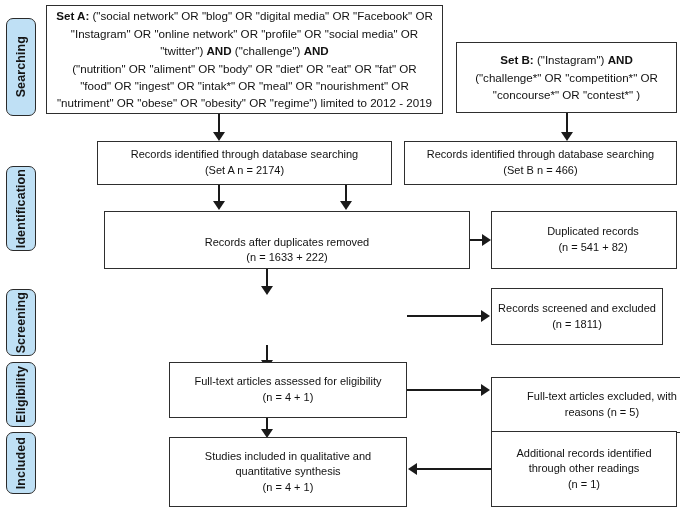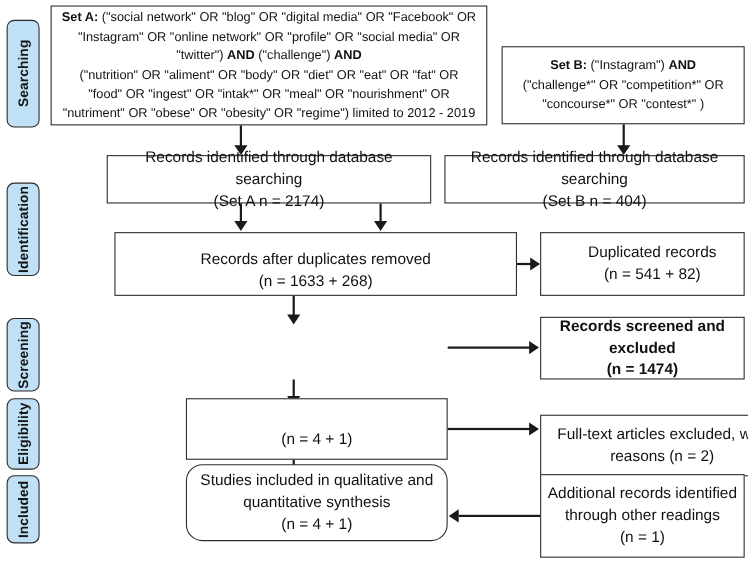--- a/index.html
+++ b/index.html
@@ -46,21 +46,21 @@
     box-sizing: border-box;
     background: #ffffff;
     border: 1.7px solid #2e2e2e;
     display: flex;
     align-items: center;
     justify-content: center;
     text-align: center;
     padding: 2px 6px;
   }
   .box .box-text {
-    font-size: 14px;
+    font-size: 11px;
     line-height: 1.42;
     color: #111111;
   }
   .box.query .box-text {
     font-size: 11.6px;
     line-height: 1.5;
   }
   .box.query b { font-weight: bold; text-align: center; }
 
   
@@ -145,85 +145,85 @@
   <div class="box" style="left:97px; top:141px; width:295px; height:44px;">
     <div class="box-text">
       <span>Records identified through database searching</span><br>
       <span>(Set A n =  2174)</span>
     </div>
   </div>
 
   <div class="box" style="left:404px; top:141px; width:273px; height:44px;">
     <div class="box-text">
       <span>Records identified through database searching</span><br>
-      <span>(Set B n =  404)</span>
+      <span>(Set B n =  466)</span>
     </div>
   </div>
 
   <div class="vline" style="left:218px; top:185px; height:18px;"></div>
   <div class="arrow down" style="left:213px; top:201px;"></div>
 
   <div class="vline" style="left:345px; top:185px; height:18px;"></div>
   <div class="arrow down" style="left:340px; top:201px;"></div>
 
   <div class="box" style="left:104px; top:211px; width:366px; height:58px;align-items:flex-end;">
     <div class="box-text">
       <span>Records after duplicates removed</span><br>
-      <span>(n =  1633 + 268)</span>
+      <span>(n =  1633 + 222)</span>
     </div>
   </div>
 
   <div class="box" style="left:491px; top:211px; width:186px; height:58px;padding-left:24px;">
     <div class="box-text">
       <span>Duplicated records</span><br>
       <span>(n =  541 + 82)</span>
     </div>
   </div>
 
   <div class="hline" style="left:470px; top:239px; width:13px;"></div>
   <div class="arrow right" style="left:482px; top:234px;"></div>
 
   <div class="vline" style="left:266px; top:269px; height:19px;"></div>
   <div class="arrow down" style="left:261px; top:286px;"></div>
 
 
-  <div class="box" style="left:491px; top:288px; width:186px; height:57px;font-weight:bold;">
+  <div class="box" style="left:491px; top:288px; width:172px; height:57px;">
     <div class="box-text">
       <span>Records screened  and excluded</span><br>
-      <span>(n = 1474)</span>
+      <span>(n = 1811)</span>
     </div>
   </div>
 
   <div class="hline" style="left:407px; top:315px; width:75px;"></div>
   <div class="arrow right" style="left:481px; top:310px;"></div>
 
   <div class="vline" style="left:266px; top:345px; height:17px;"></div>
   <div class="arrow down" style="left:261px; top:360px;"></div>
 
   <div class="box" style="left:169px; top:362px; width:238px; height:56px;">
     <div class="box-text">
-      <br>
+      <span>Full-text articles assessed for eligibility</span><br>
       <span>(n = 4 + 1)</span>
     </div>
   </div>
 
   <div class="box" style="left:491px; top:377px; width:222px; height:56px;">
     <div class="box-text">
       <span>Full-text articles excluded, with</span><br>
-      <span>reasons (n = 2)</span>
+      <span>reasons (n = 5)</span>
     </div>
   </div>
 
   <div class="hline" style="left:407px; top:389px; width:75px;"></div>
   <div class="arrow right" style="left:481px; top:384px;"></div>
 
   <div class="vline" style="left:266px; top:418px; height:14px;"></div>
   <div class="arrow down" style="left:261px; top:429px;"></div>
 
-  <div class="box" style="left:169px; top:422px; width:238px; height:70px;border-radius:15px;">
+  <div class="box" style="left:169px; top:437px; width:238px; height:70px;">
     <div class="box-text">
       <span>Studies included in qualitative and</span><br>
       <span>quantitative synthesis</span><br>
       <span>(n = 4 + 1)</span>
     </div>
   </div>
 
   <div class="box" style="left:491px; top:431px; width:186px; height:76px;">
     <div class="box-text">
       <span>Additional records identified</span><br>

